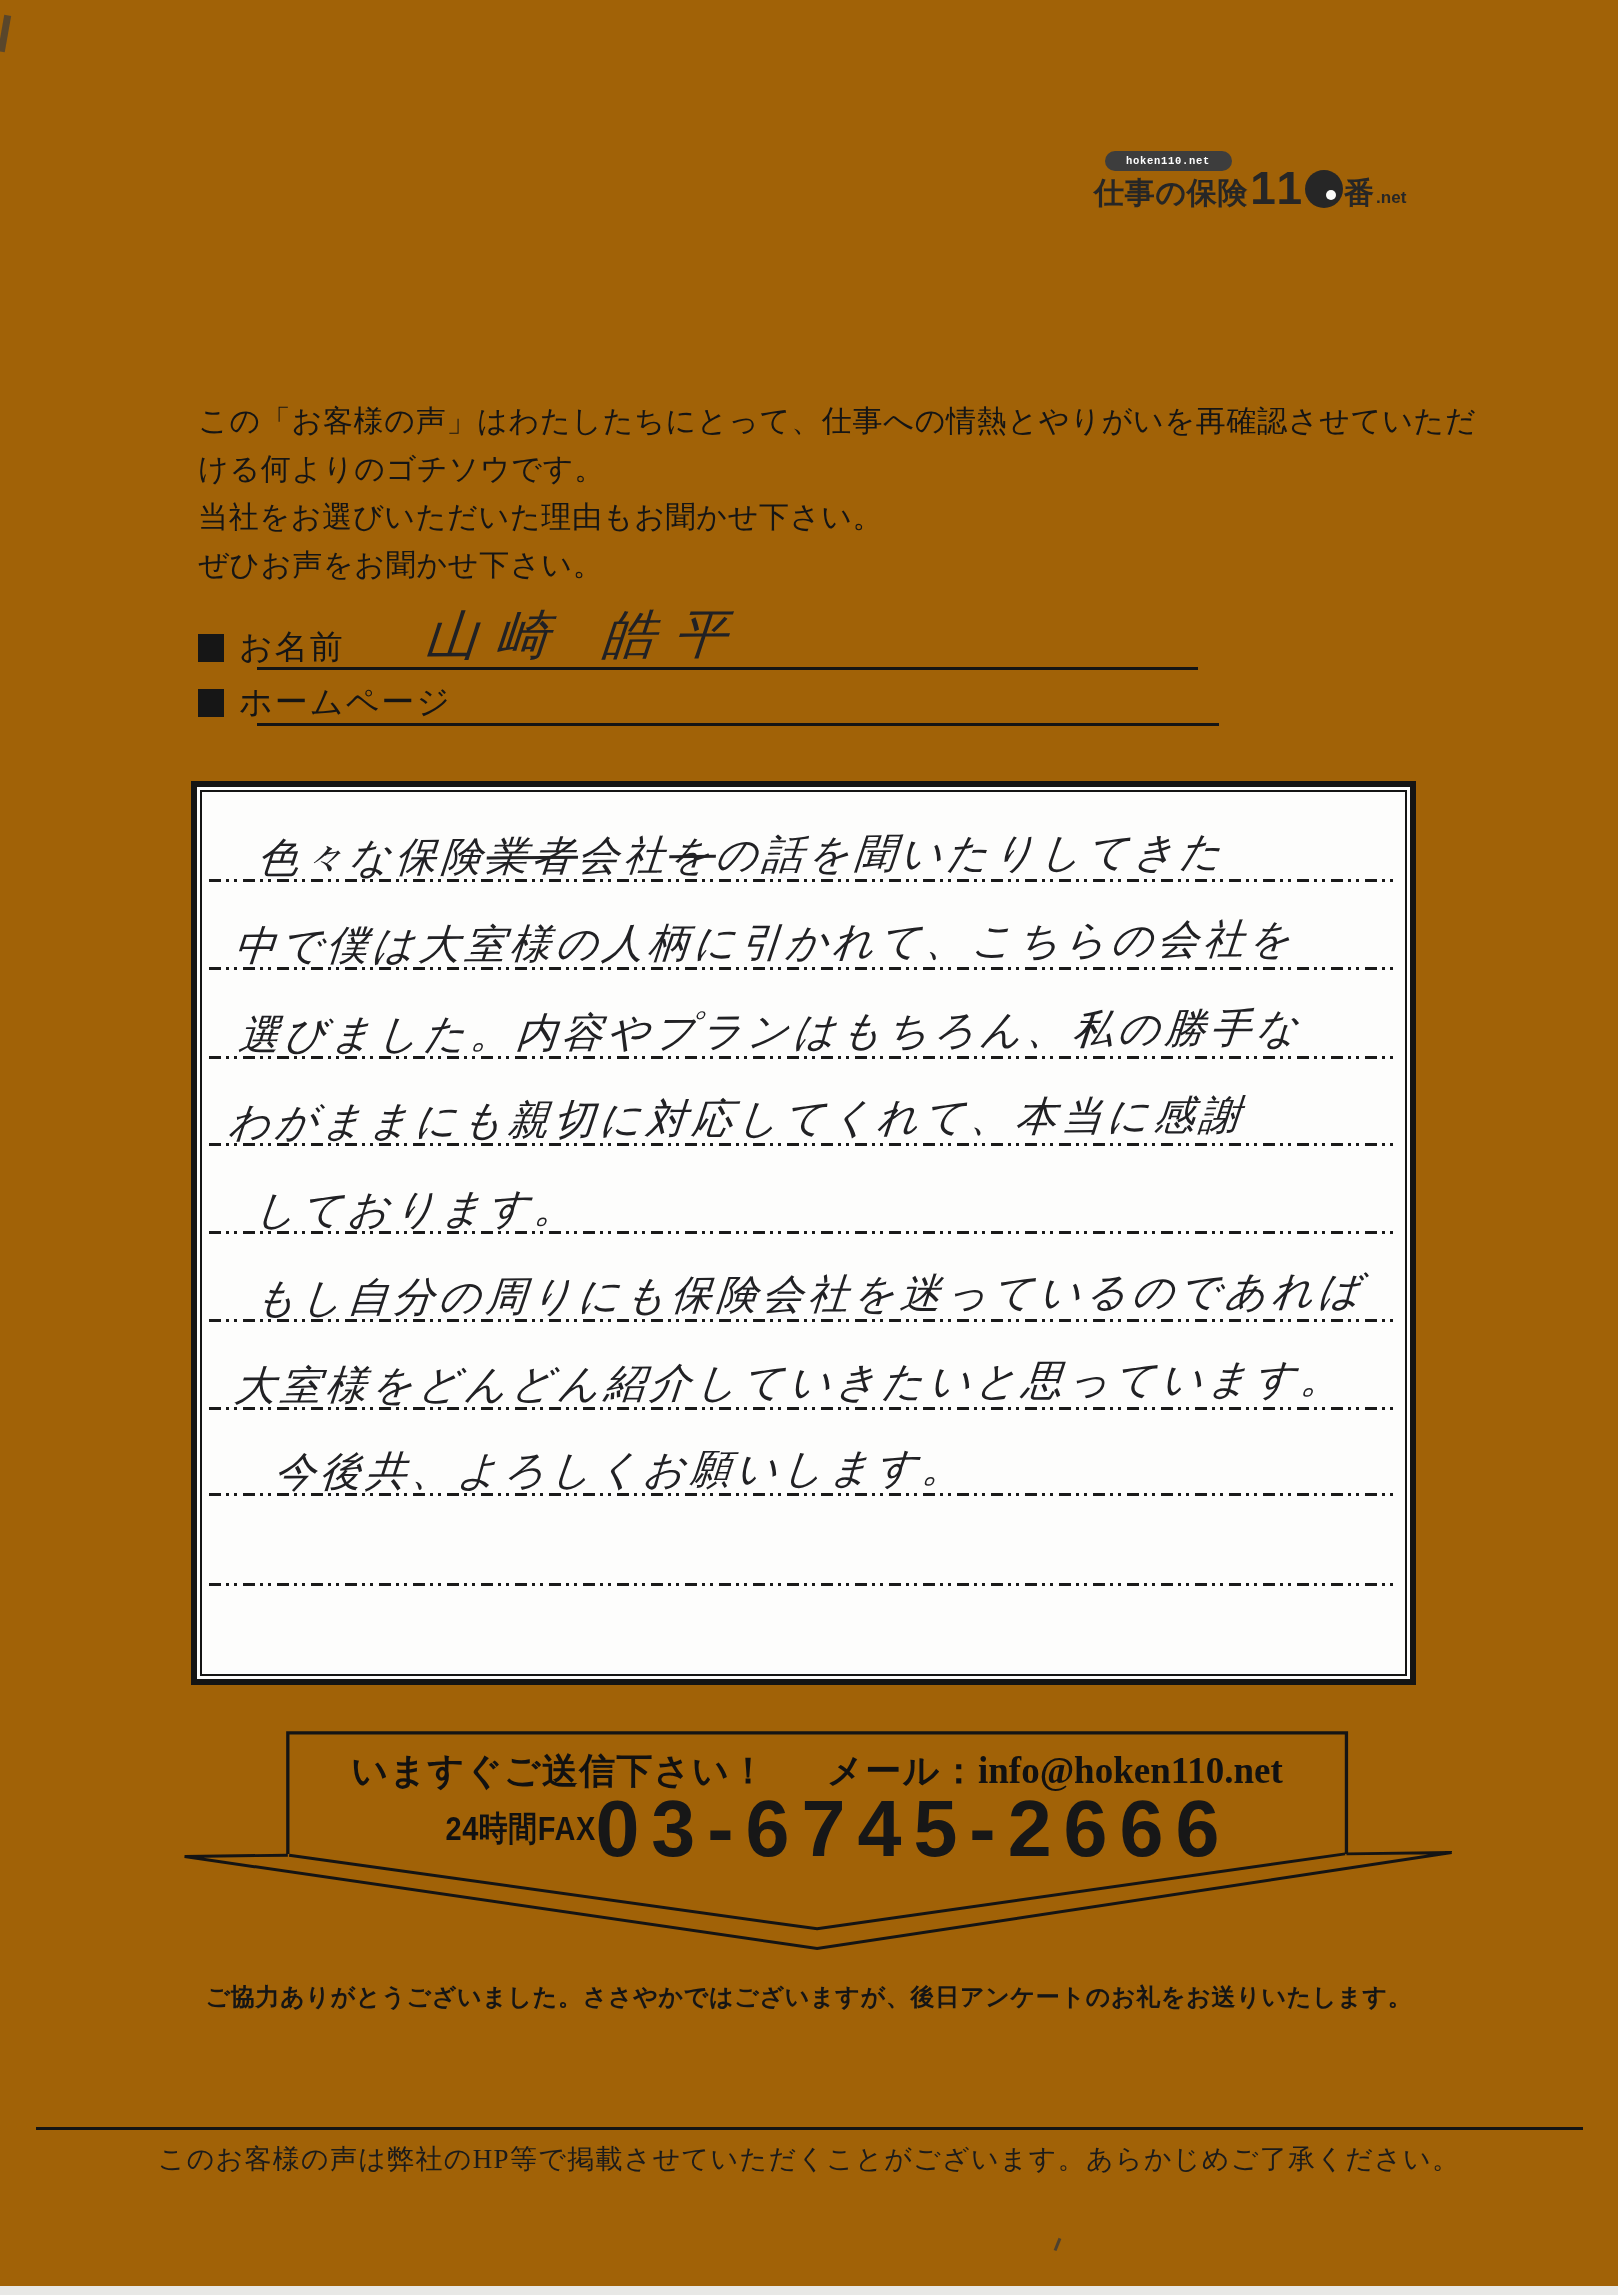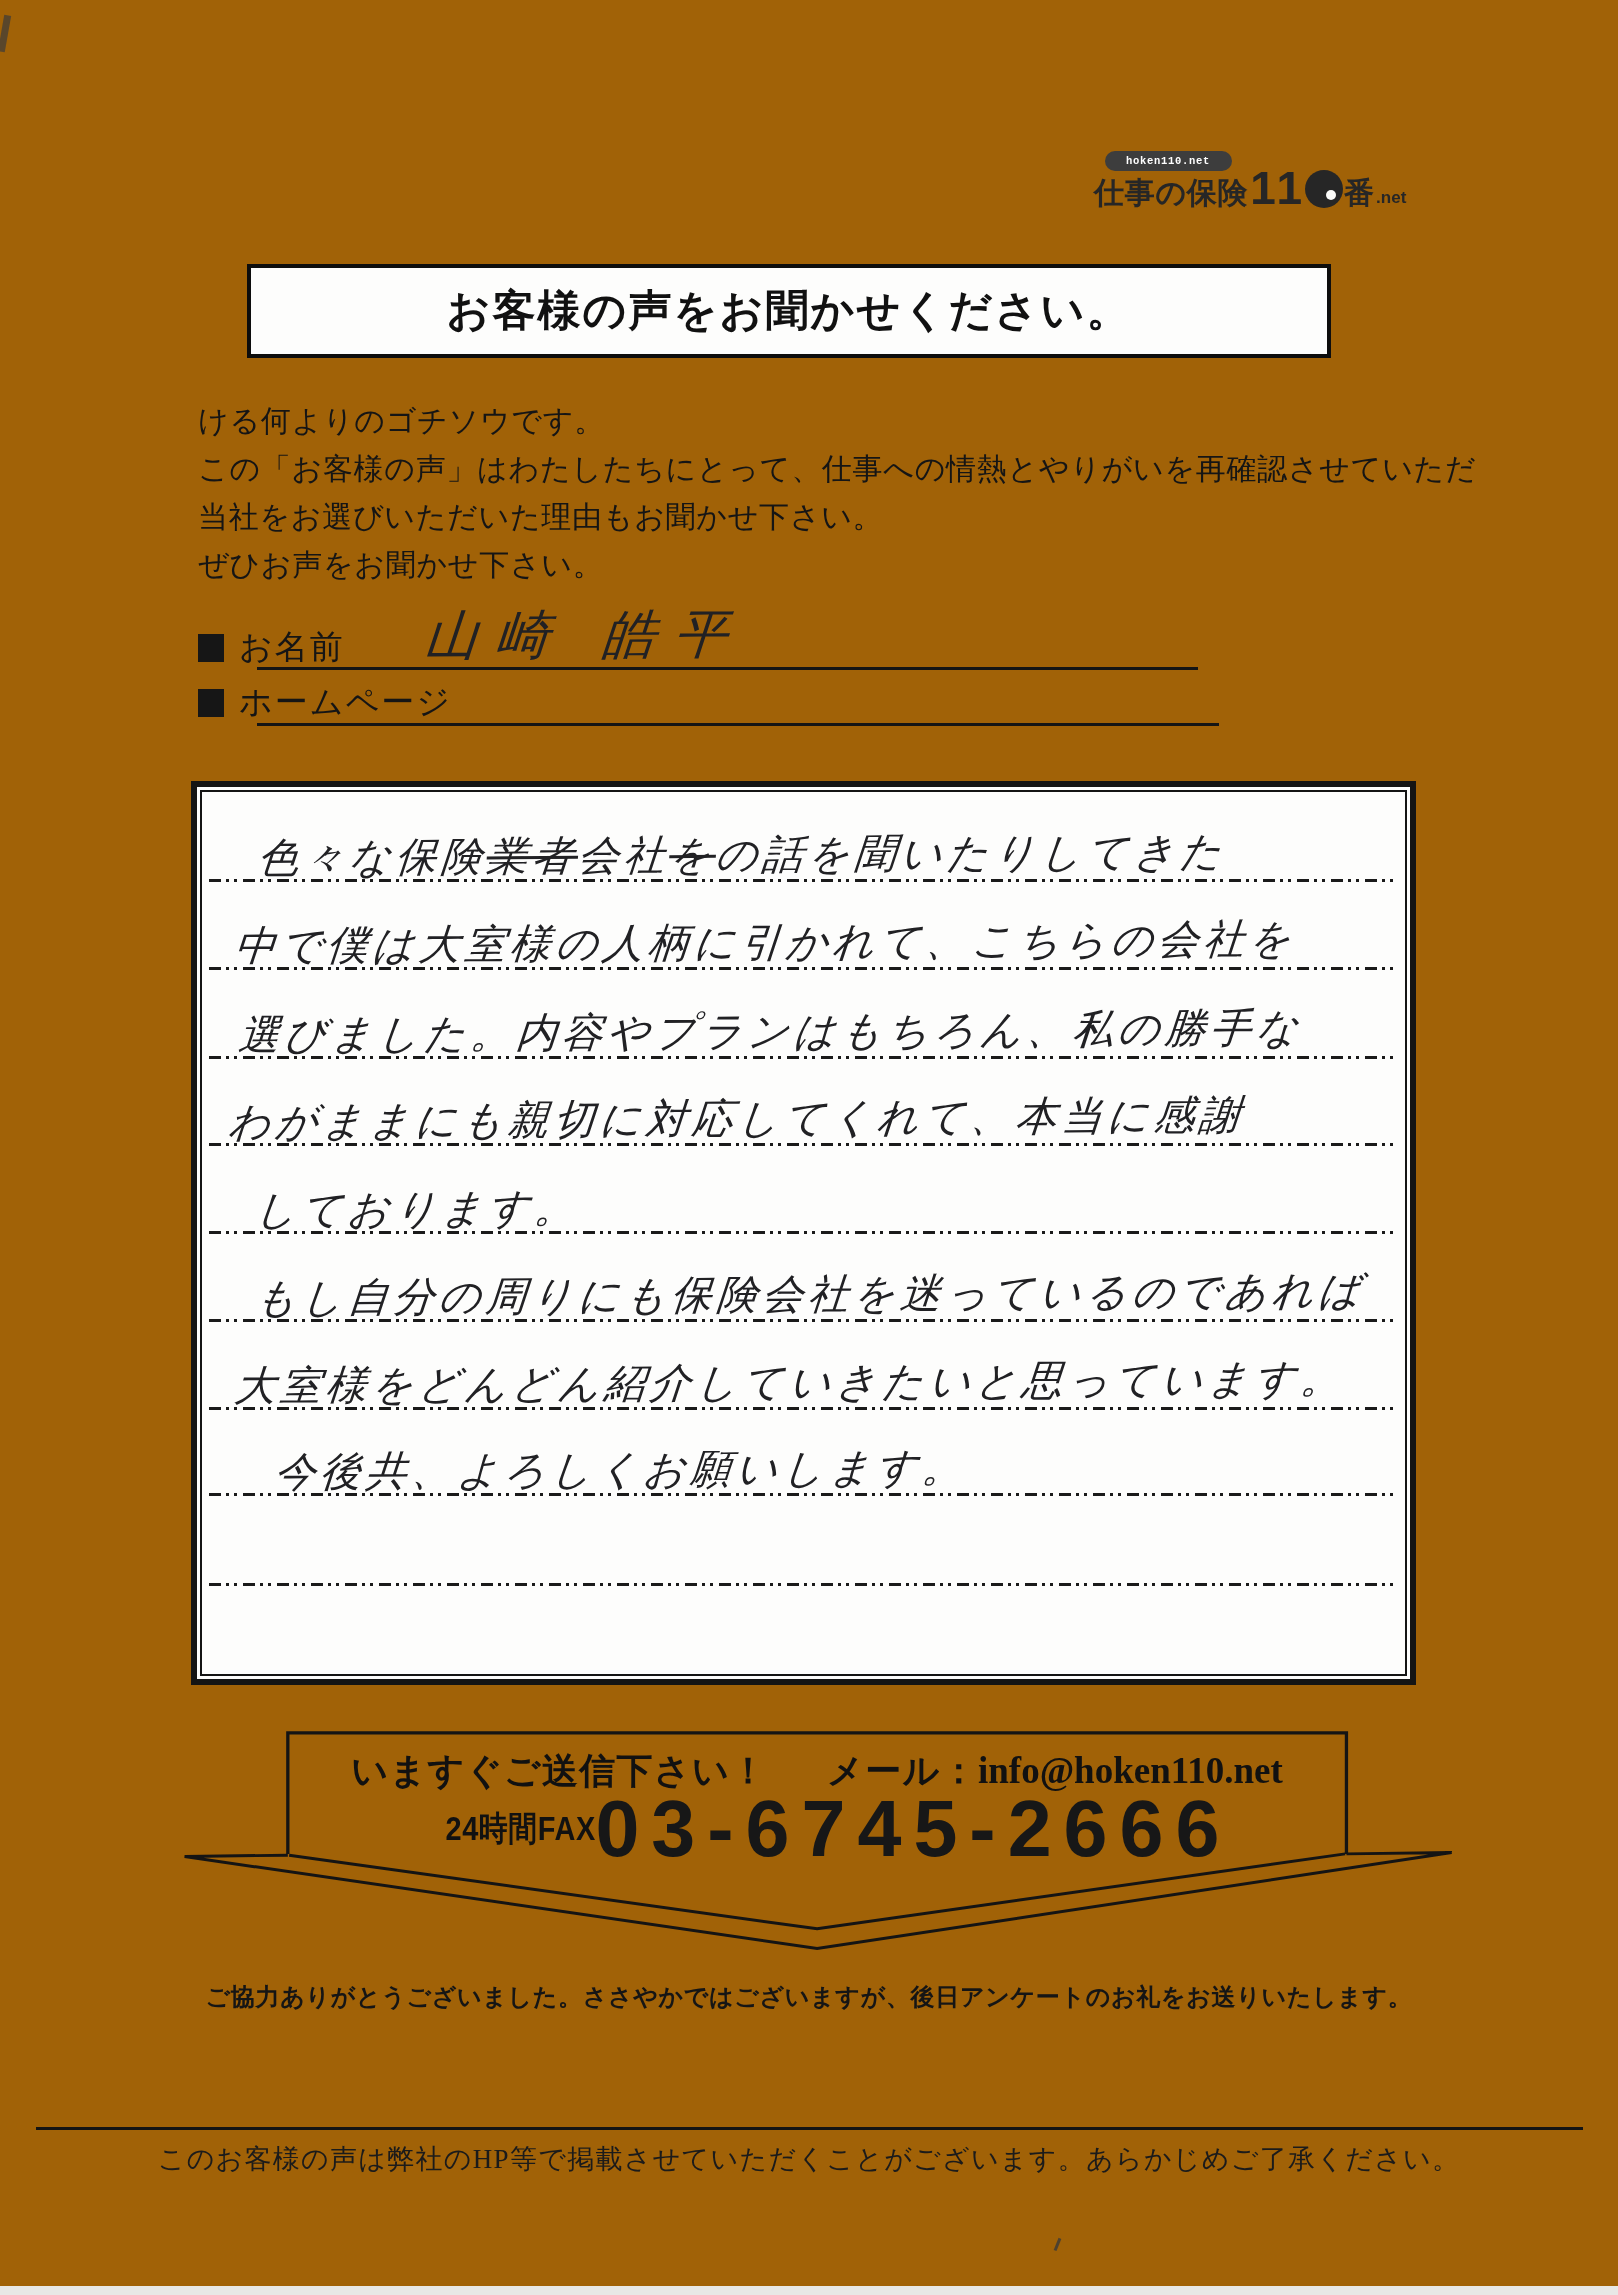--- a/index.html
+++ b/index.html
@@ -125,27 +125,24 @@
         <span class="logo-digit">1</span>
         <span class="logo-digit">1</span>
         <span class="logo-zero">
           <span class="logo-zero-dot"></span>
         </span>
         <span class="logo-kanji">番</span>
         <span class="logo-tld">.net</span>
     </div>
   </div>
 
-  <div class="abs header-box">
-    <span>お客様の声をお聞かせください。</span>
-  </div>
 
   <div class="abs intro">
+    <div>この「お客様の声」はわたしたちにとって、仕事への情熱とやりがいを再確認させていただ</div>
     <div>ける何よりのゴチソウです。</div>
-    <div>この「お客様の声」はわたしたちにとって、仕事への情熱とやりがいを再確認させていただ</div>
     <div>当社をお選びいただいた理由もお聞かせ下さい。</div>
     <div>ぜひお声をお聞かせ下さい。</div>
   </div>
 
   <div class="abs" style="left:198px;top:625px;">
     <span class="bullet" style="vertical-align:-4px;"></span>
     <span class="field-label" style="margin-left:12px;">お名前</span>
   </div>
   <div class="abs hand" style="left:422px;top:601px;font-size:53px;letter-spacing:18.4px;">山崎 皓平</div>
   <div class="rule" style="left:257px;top:667px;width:941px;"></div>

